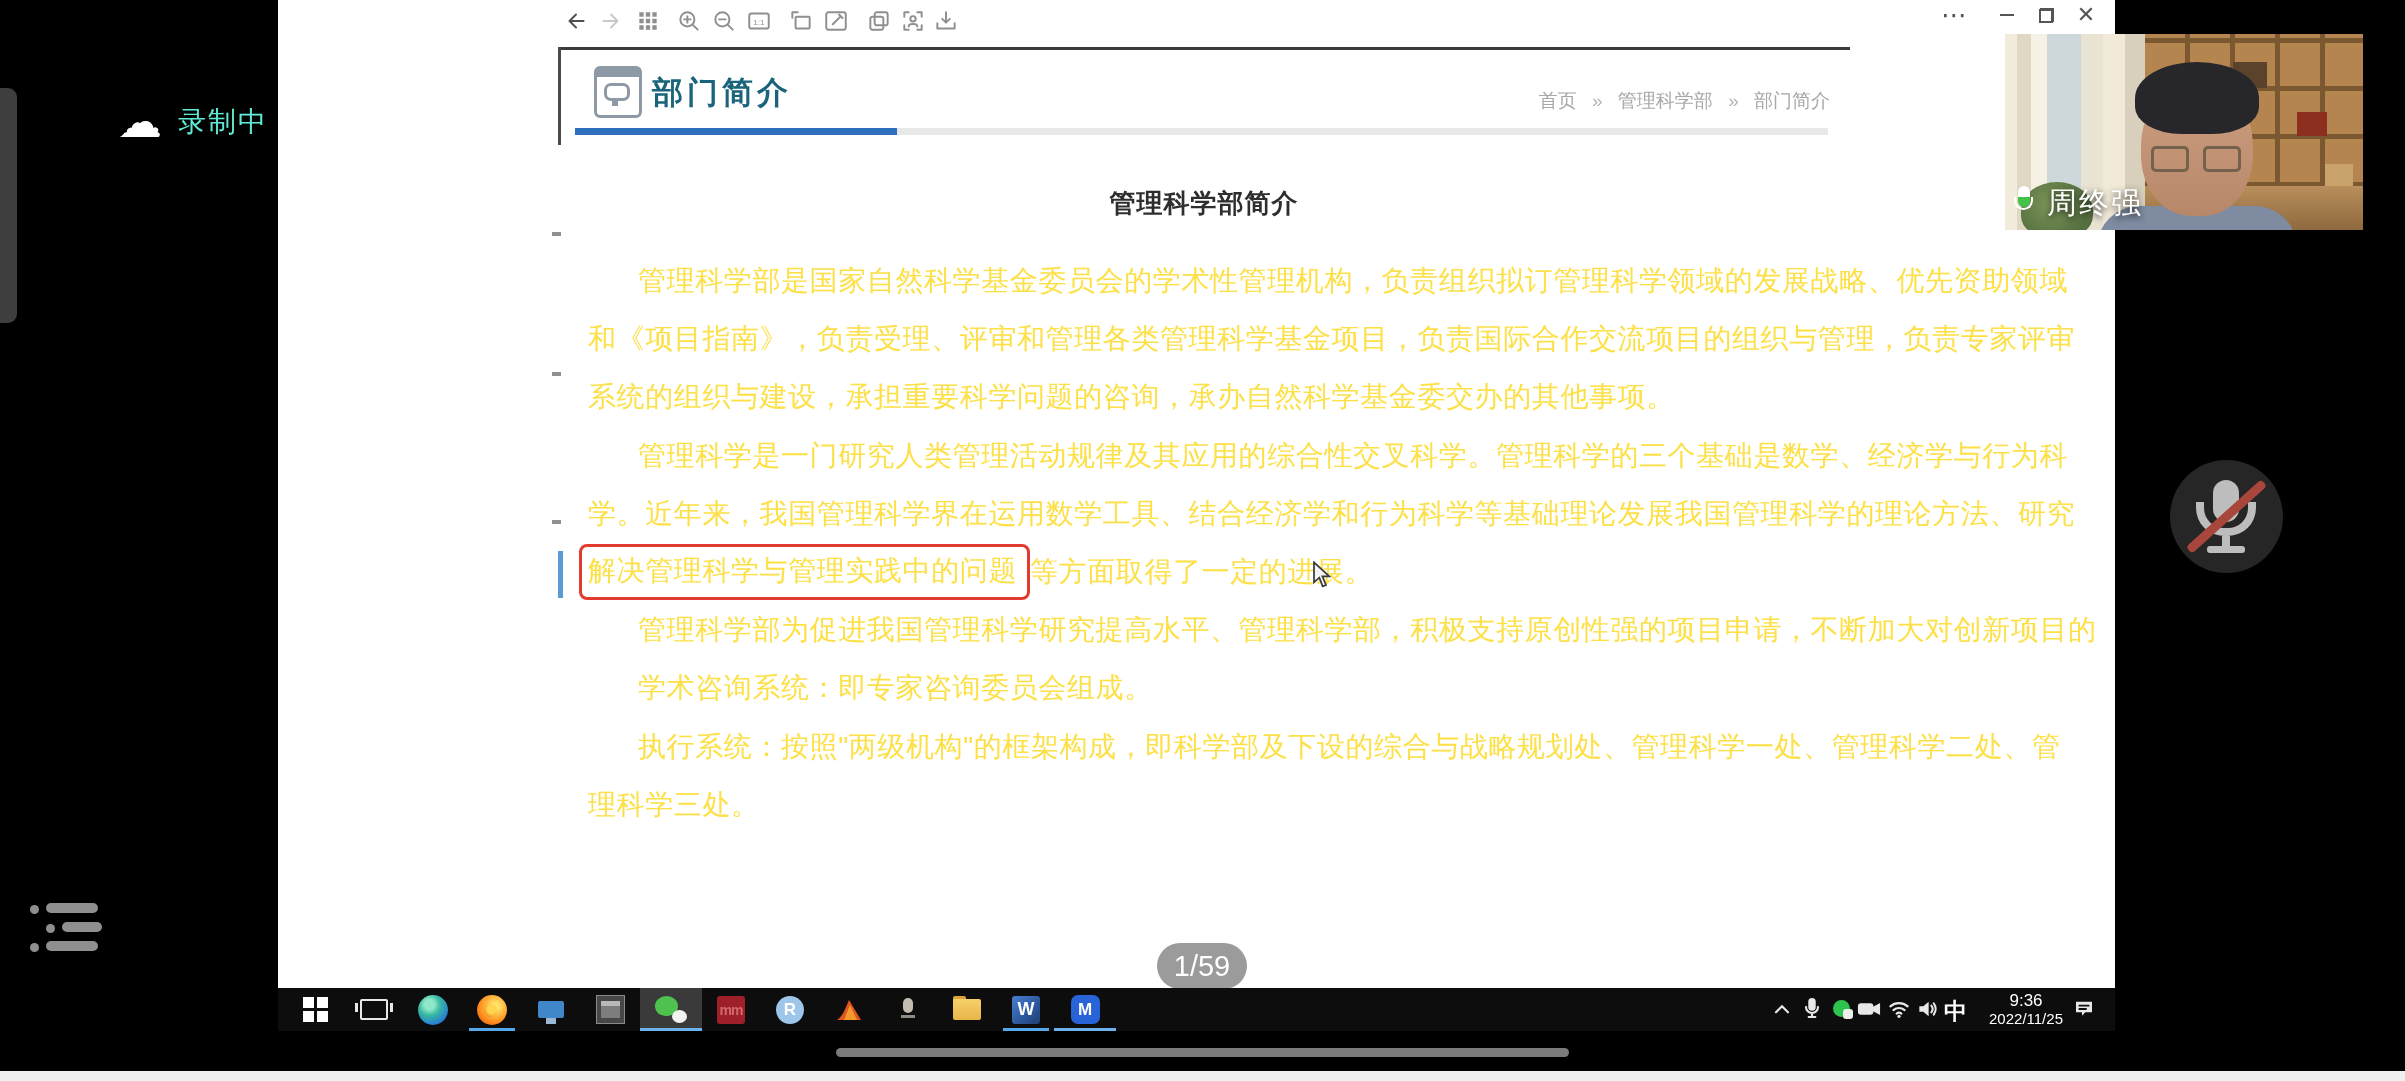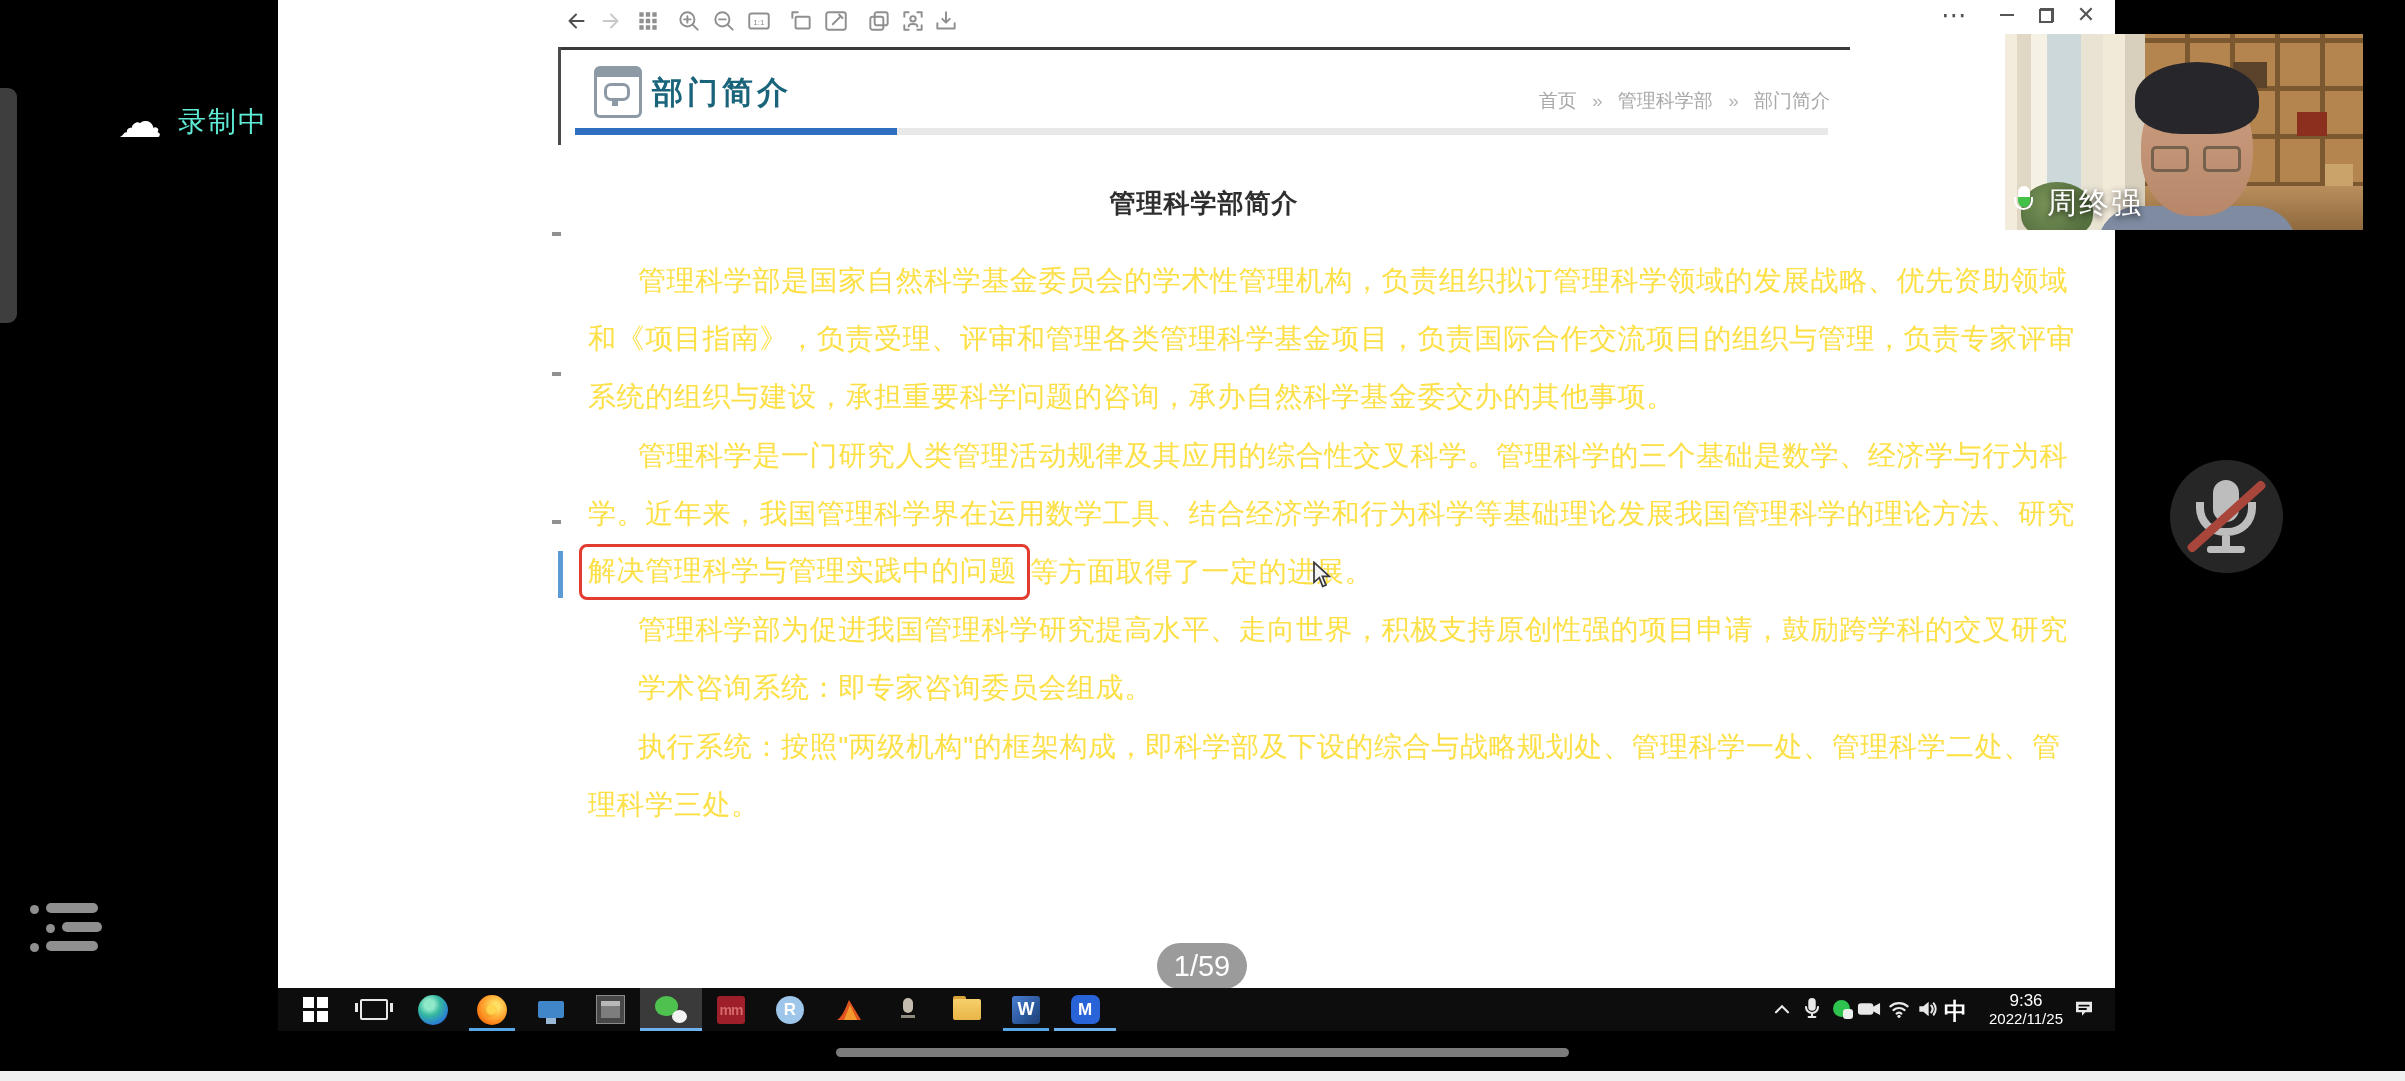--- a/index.html
+++ b/index.html
@@ -256,21 +256,21 @@
 <div class="doc-lines">
   <div class="dline ind">管理科学部是国家自然科学基金委员会的学术性管理机构，负责组织拟订管理科学领域的发展战略、优先资助领域</div>
   <div class="dline">和《项目指南》，负责受理、评审和管理各类管理科学基金项目，负责国际合作交流项目的组织与管理，负责专家评审</div>
   <div class="dline">系统的组织与建设，承担重要科学问题的咨询，承办自然科学基金委交办的其他事项。</div>
   <div class="dline ind">管理科学是一门研究人类管理活动规律及其应用的综合性交叉科学。管理科学的三个基础是数学、经济学与行为科</div>
   <div class="dline">学。近年来，我国管理科学界在运用数学工具、结合经济学和行为科学等基础理论发展我国管理科学的理论方法、研究</div>
   <div class="dline">
     <span class="red-box"><span>解决管理科学与管理实践中的问题</span></span>
       <span>等方面取得了一定的进展。</span>
   </div>
-  <div class="dline ind">管理科学部为促进我国管理科学研究提高水平、走向世界，积极支持原创性强的项目申请，鼓励跨学科的交叉研究</div>
+  <div class="dline ind">管理科学部为促进我国管理科学研究提高水平、管理科学部，积极支持原创性强的项目申请，不断加大对创新项目的</div>
   <div class="dline ind">学术咨询系统：即专家咨询委员会组成。</div>
   <div class="dline ind">执行系统：按照"两级机构"的框架构成，即科学部及下设的综合与战略规划处、管理科学一处、管理科学二处、管</div>
   <div class="dline">理科学三处。</div>
 </div>
 <div class="blue-mark"></div>
 
 <div class="page-badge">1/59</div>
 
 <span class="cursor">
   <svg width="24" height="28" viewBox="0 0 17 21">

